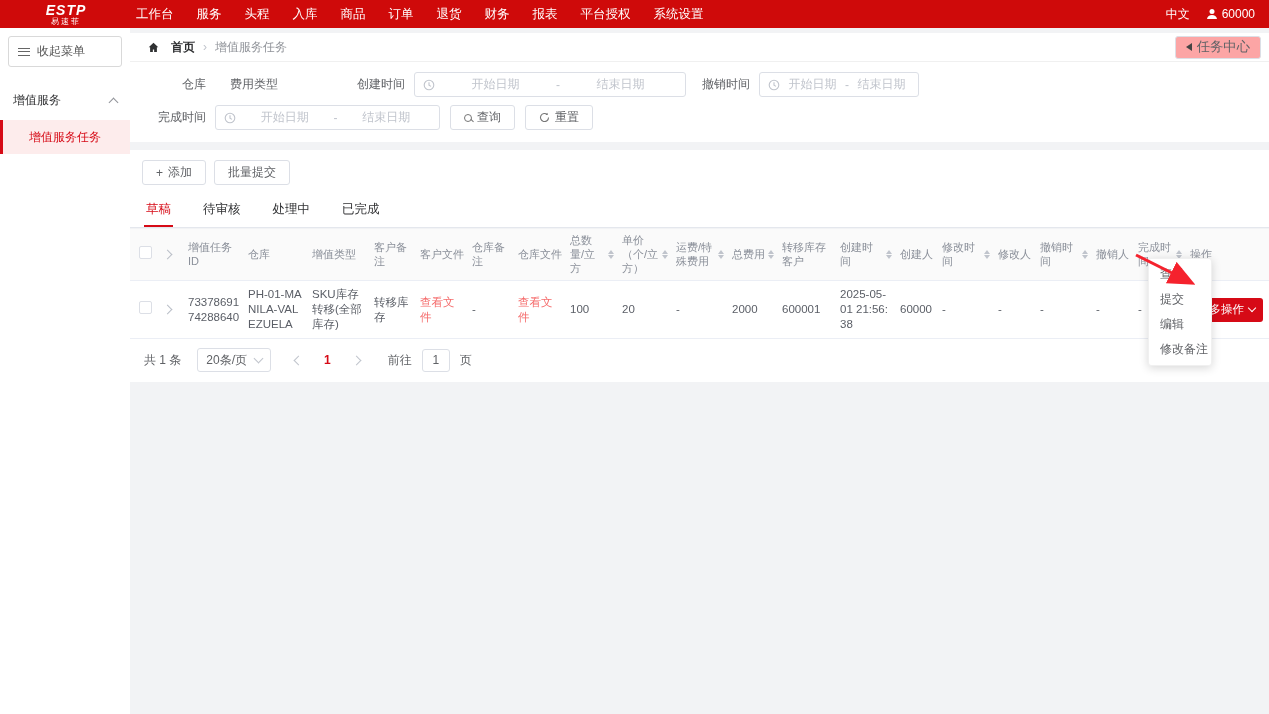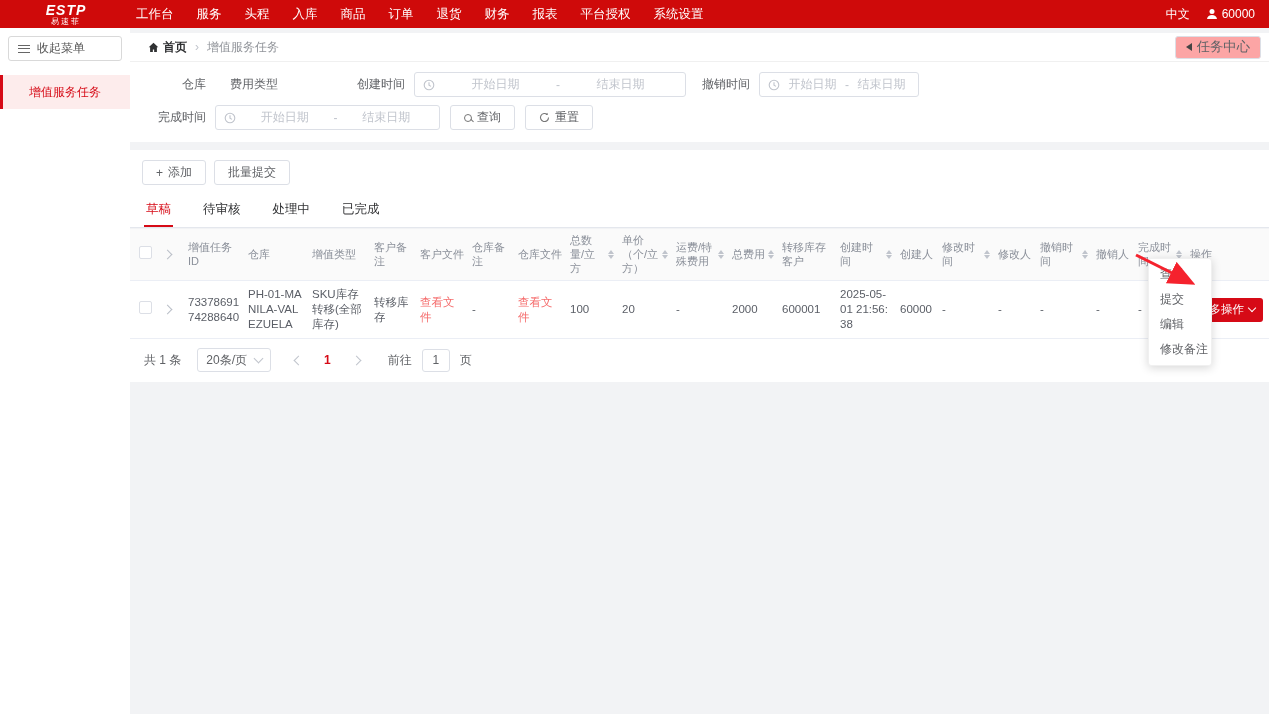--- a/index.html
+++ b/index.html
@@ -13,34 +13,34 @@
   .logo-main { font-weight:bold; font-style:italic; font-size:14px; letter-spacing:1px; }
   .logo-sub { font-size:8px; letter-spacing:2px; margin-top:1px; }
   .nav { display:flex; gap:23px; margin-left:4px; font-size:12.5px; }
   .nav-item { cursor:pointer; white-space:nowrap; }
   .top-right { margin-left:auto; display:flex; align-items:center; gap:16px; padding-right:14px; }
   .user-box { display:flex; align-items:center; gap:4px; }
 
   
   .layout { display:flex; height:686px; }
   .sidebar { width:130px; background:#fff; flex-shrink:0; }
-  .collapse-btn { margin:8px 8px 14px; border:1px solid #d9d9d9; border-radius:3px; height:25px;
+  .collapse-btn { margin:8px 8px 14px; border:1px solid #d9d9d9; border-radius:3px; height:31px;
                   display:flex; align-items:center; gap:7px; padding:0 9px; color:#555; cursor:pointer; }
   .hamburger { width:12px; height:8px; border-top:1.5px solid #666; border-bottom:1.5px solid #666; position:relative; }
   .hamburger::after { content:""; position:absolute; left:0; right:0; top:2.4px; border-top:1.5px solid #666; }
   .menu-group { display:flex; align-items:center; justify-content:space-between; padding:11px 13px; color:#303133; cursor:pointer; }
   .menu-item { height:34px; display:flex; align-items:center; padding-left:26px; cursor:pointer; }
   .menu-item.active { background:#fdecec; border-left:3px solid #d60a16; color:#d60a16; }
 
   .main { flex:1; display:flex; flex-direction:column; min-width:0; }
 
   
   .crumb-bar { background:#fff; margin-top:5px; height:29px; display:flex; align-items:center;
                padding:0 8px 0 18px; border-bottom:1px solid #f0f0f0; }
-  .crumb-home { display:flex; align-items:center; gap:4px; font-weight:bold; color:#303133; cursor:pointer; }
+  .crumb-home { display:flex; align-items:center; gap:12px; font-weight:bold; color:#303133; cursor:pointer; }
   .crumb-sep { color:#c0c4cc; margin:0 8px; }
   .crumb-cur { color:#909399; }
   .task-center-btn { margin-left:auto; border:1px solid #dcdfe6; border-radius:3px; background:#fca5a5;
                      height:23px; display:flex; align-items:center; gap:5px; padding:0 10px; color:#606266; cursor:pointer; }
   .tri-left { width:0; height:0; border-top:4px solid transparent; border-bottom:4px solid transparent; border-right:6px solid #444; }
 
   
   .filter-panel { background:#fff; padding:10px 16px 12px; }
   .f-row { display:flex; align-items:center; }
   .f-row + .f-row { margin-top:8px; }
@@ -134,20 +134,24 @@
     </span>
   </div>
 </div>
 
 <div class="layout">
 
   <aside class="sidebar">
     <div class="collapse-btn">
       <span class="hamburger"></span>
       <span>收起菜单</span>
+    </div>
+    <div class="menu-group">
+      <span>增值服务</span>
+      <span class="chev up"></span>
     </div>
     <div class="menu-item active">
       <span>增值服务任务</span>
     </div>
   </aside>
 
   <div class="main">
 
     <div class="crumb-bar">
       <span class="crumb-home">

